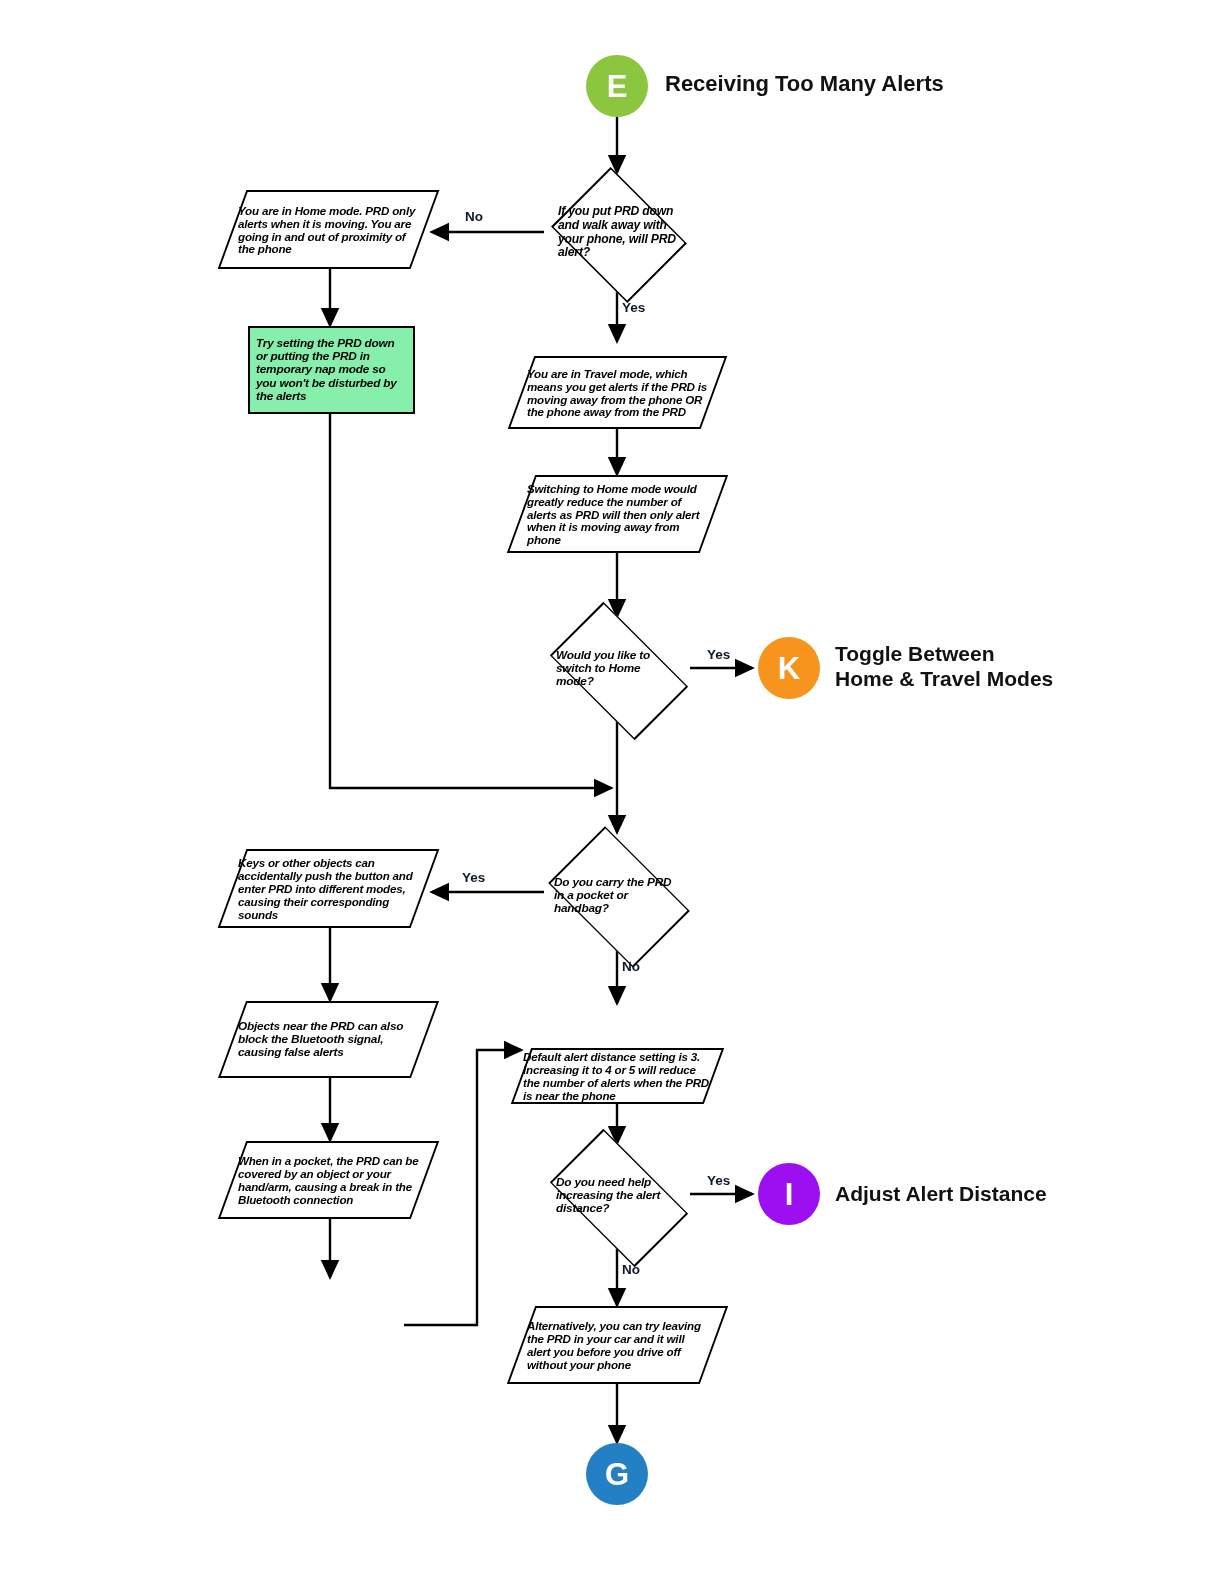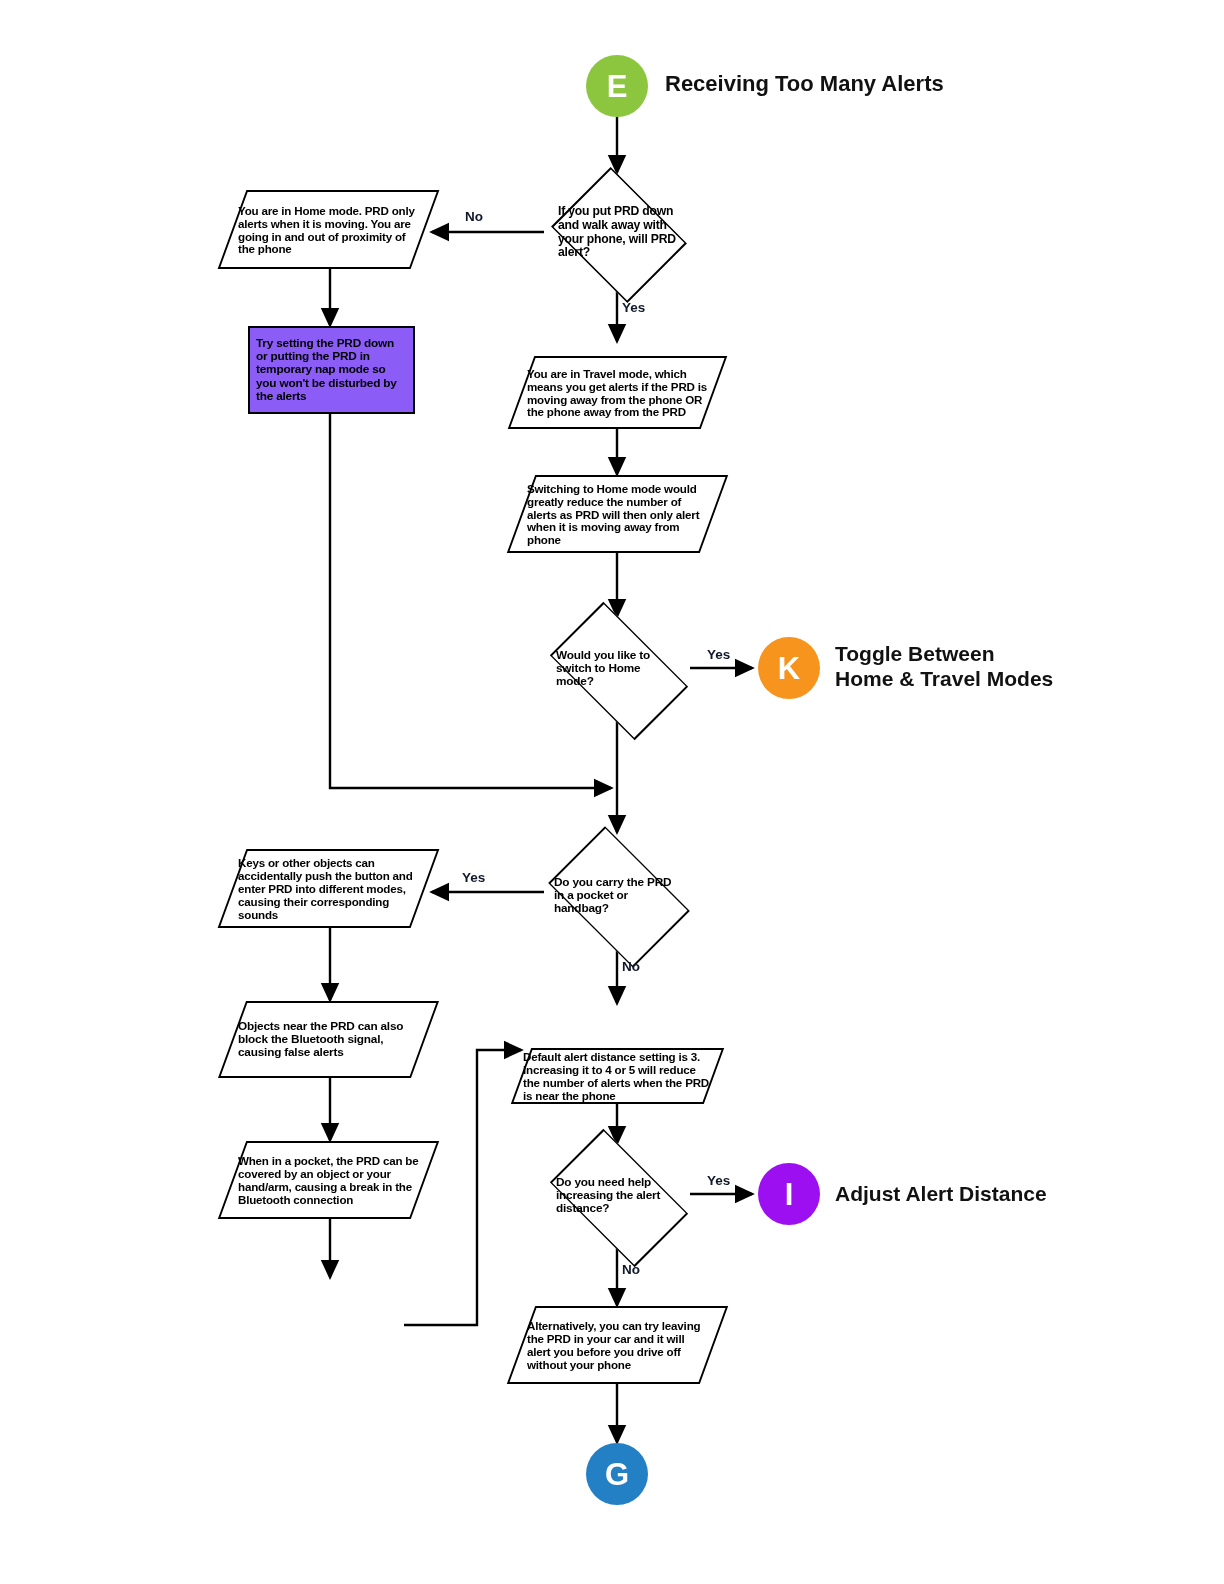--- a/index.html
+++ b/index.html
@@ -2,31 +2,31 @@
 <html><head>
 <meta charset="utf-8">
 <style>
   html, body { margin:0; padding:0; background:#ffffff; }
   body { width:1224px; height:1584px; font-family:"Liberation Sans", sans-serif; }
   #stage { position:relative; width:1224px; height:1584px; overflow:hidden; background:#fff; }
 
   svg#wires { position:absolute; left:0; top:0; width:1224px; height:1584px; }
 
   .shape-text { display:block; width:100%; padding:0 6px; box-sizing:border-box;
-                font-weight:bold; line-height:1.12; letter-spacing:-0.2px; }
+                font-weight:bold; line-height:1.12; letter-spacing:-0.2px;font-style:italic; }
 
   
   .para { position:absolute; }
   .para .skew { position:absolute; inset:0; border:2.2px solid #000;
                 transform:skewX(-20deg); background:#fff; }
   .para .label { position:absolute; inset:0; display:flex; align-items:center;
                  justify-content:center; }
 
   
-  .rect { position:absolute; border:2.2px solid #000; background:#8b5cf6;
+  .rect { position:absolute; border:2.2px solid #000; background:#86efac;
           display:flex; align-items:center; justify-content:center; }
 
   
   .diamond { position:absolute; }
   .diamond .rot { position:absolute; border:2.2px solid #000; background:#fff; }
   .diamond .label { position:absolute; inset:0; display:flex; align-items:center;
                     justify-content:center; }
 
   
   .circle { position:absolute; border-radius:50%; display:flex; align-items:center;

